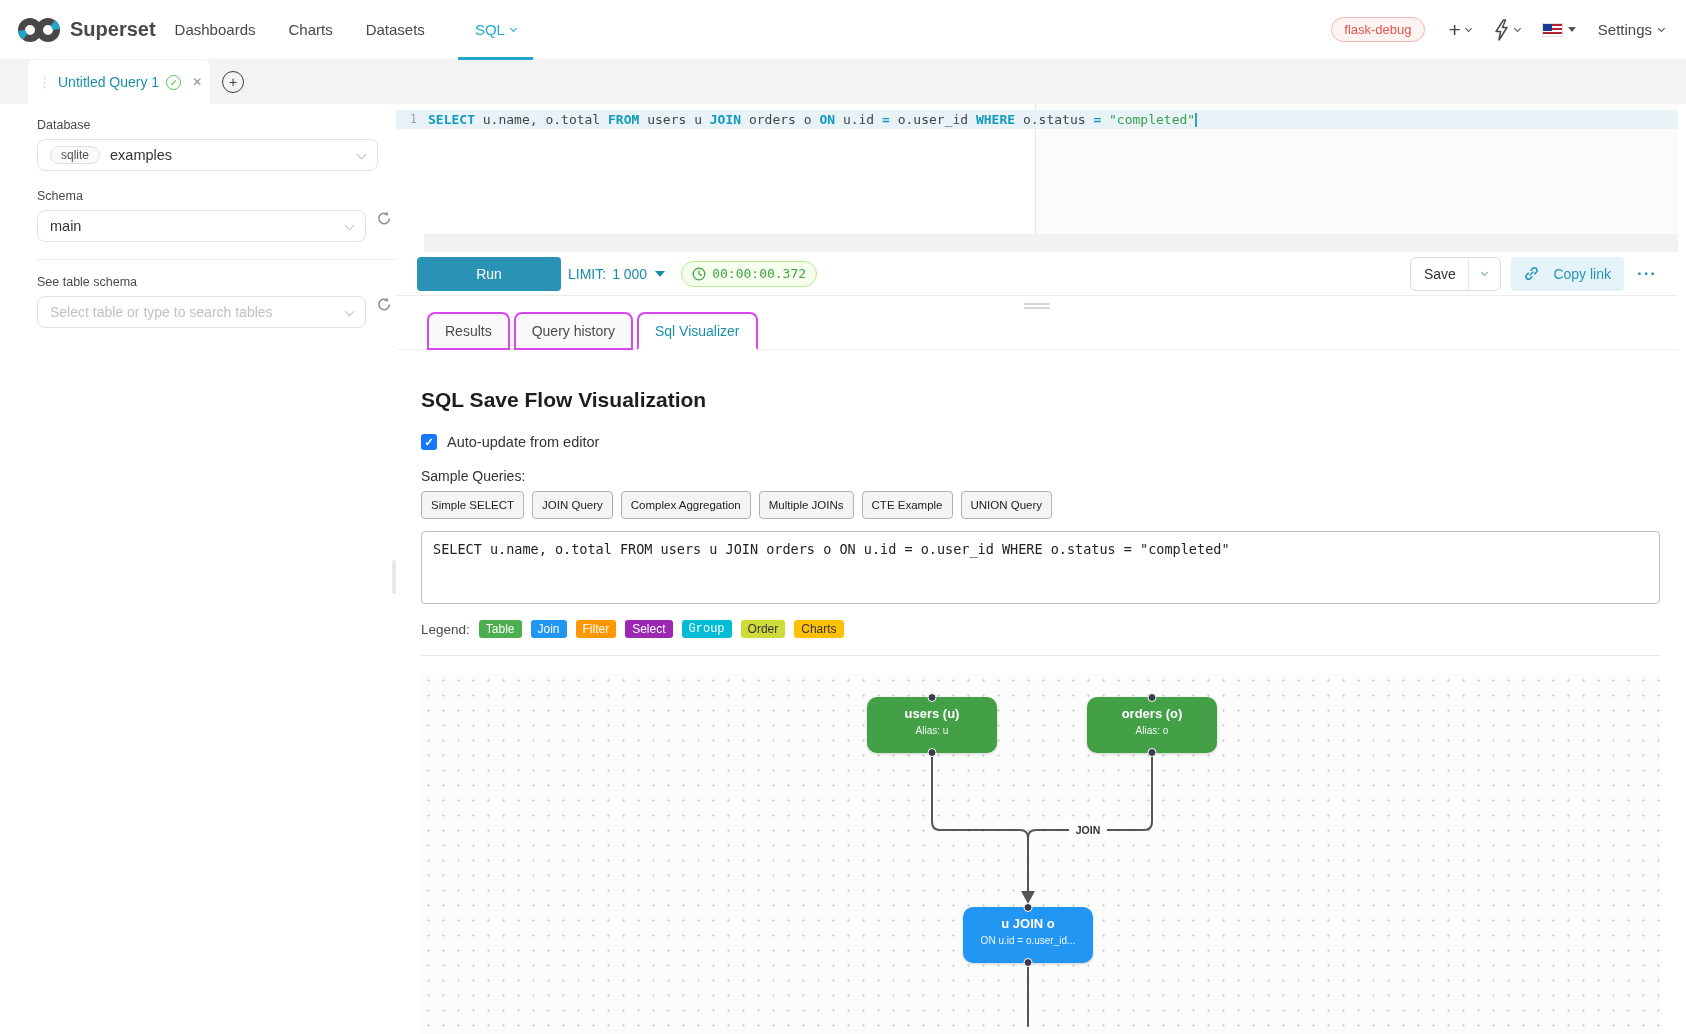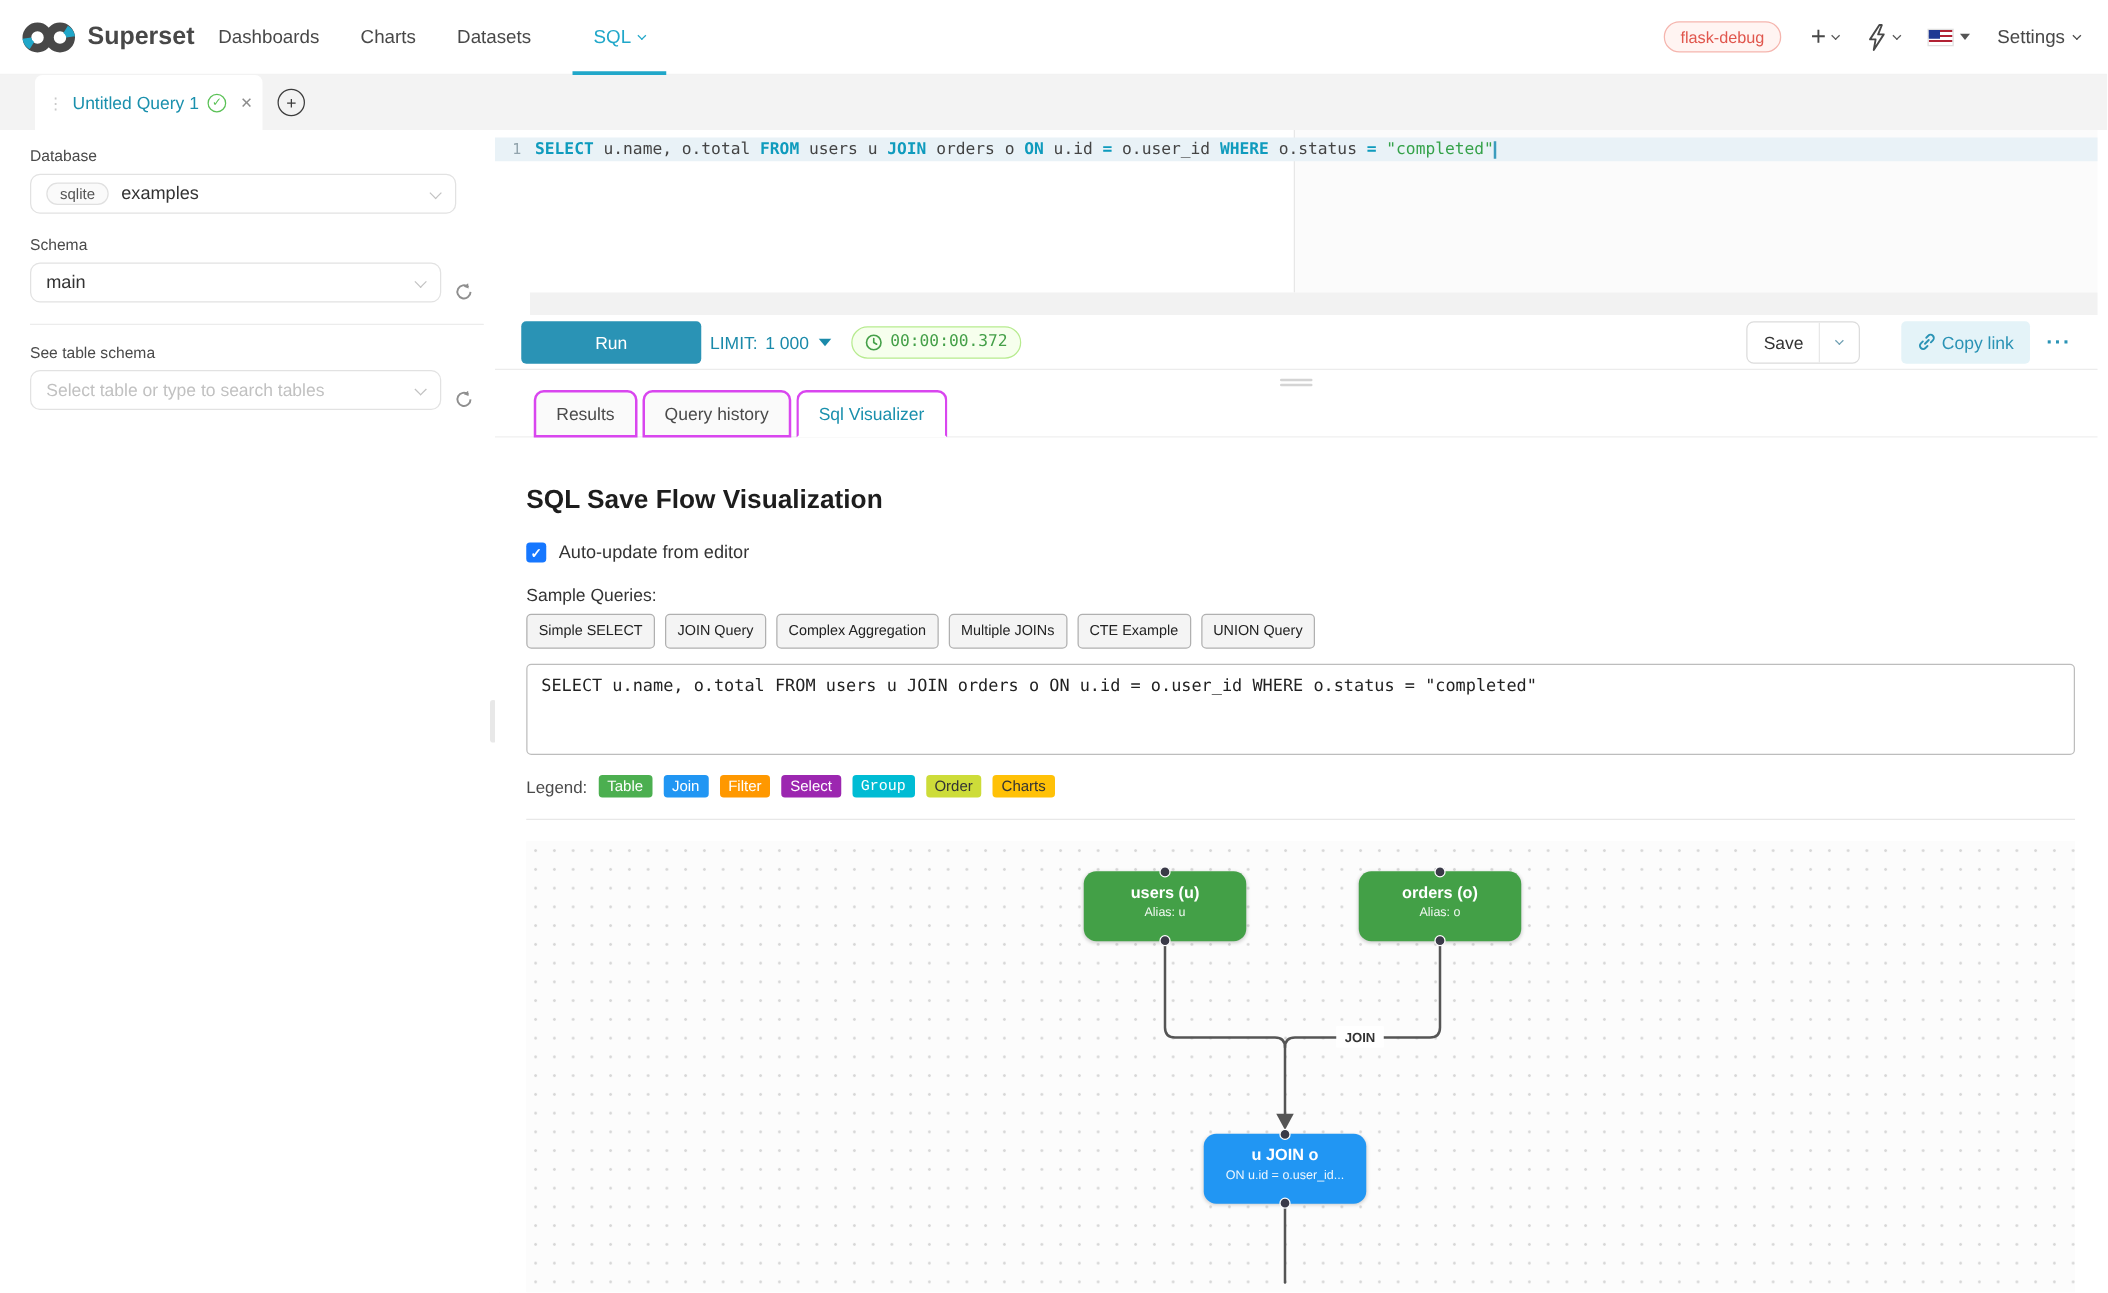--- a/index.html
+++ b/index.html
@@ -38,32 +38,32 @@
   .qtab-grip{color:#c9c9c9;font-size:13px;line-height:1}
   .qtab-label{font-size:14px;color:#1a90ad;white-space:nowrap}
   .okc{width:15px;height:15px;border-radius:50%;border:1px solid #5ac156;color:#5ac156;
        font-size:9.5px;display:flex;align-items:center;justify-content:center;flex:0 0 auto}
   .qtab-close{margin-left:4px;color:#8c8c8c;font-size:12px;cursor:pointer}
   .addtab{position:absolute;left:222px;top:11px;width:22px;height:22px;border:1.6px solid #3c3c3c;
           border-radius:50%;display:flex;align-items:center;justify-content:center;
           font-size:14px;color:#3c3c3c;cursor:pointer}
 
   
-  .sidebar{position:absolute;left:4px;top:104px;bottom:0;width:396px;background:#fff;
+  .sidebar{position:absolute;left:17px;top:104px;bottom:0;width:396px;background:#fff;
            border-right:1px solid #ededed;padding:14px 20px 0}
   .fld{font-size:12.5px;color:#4a4a4a;margin-bottom:7px}
   .sel{height:32px;width:341px;border:1px solid #e2e2e2;border-radius:8px;background:#fff;
        display:flex;align-items:center;padding:0 30px 0 12px;position:relative;cursor:pointer}
   .sel .selchev{position:absolute;right:12px;top:13px;width:7px;height:7px;
        border-right:1.5px solid #c2c2c2;border-bottom:1.5px solid #c2c2c2;transform:rotate(45deg);margin-top:-2px}
   .dbpill{font-size:12px;color:#555;border:1px solid #e0e0e0;background:#fafafa;
           border-radius:11px;padding:1px 10px;margin-right:10px}
   .selval{font-size:14.5px;color:#333}
   .selph{font-size:14px;color:#c1c1c1;white-space:nowrap;overflow:hidden}
-  .srow{display:flex;align-items:flex-end;gap:10px}
+  .srow{display:flex;align-items:flex-start;gap:10px}
   .sdiv{border-top:1px solid #ececec;margin:17px 0 15px;width:363px}
   .mt18{margin-top:18px}
   .side-grip{position:absolute;left:392px;top:560px;width:5px;height:34px;border-radius:3px;background:#e8e8e8}
 
   
   .editor{position:absolute;left:396px;top:104px;width:1282px;height:148px;background:#fff;
           font-family:"DejaVu Sans Mono",monospace;font-size:13px}
   .pmargin{position:absolute;left:639px;top:0;bottom:18px;width:1px;background:#e7e7e7;z-index:0}
   .pshade{position:absolute;left:640px;right:0;top:0;bottom:18px;background:rgba(0,0,0,0.015);z-index:0}
   .ed-row{position:absolute;left:0;right:0;top:6px;height:19px;background:#e9f2f7;display:flex;z-index:1}
@@ -85,22 +85,22 @@
   .limit .tri{width:0;height:0;border-left:5px solid transparent;border-right:5px solid transparent;
               border-top:6px solid #1b8aaa;margin-left:8px;margin-top:1px}
   .timer{margin-left:16px;height:26px;border:1px solid #b7eb8f;background:#f6ffed;border-radius:13px;
          display:flex;align-items:center;gap:6px;padding:0 10px;color:#45a049;
          font-family:"DejaVu Sans Mono",monospace;font-size:13px}
   .tspace{flex:1}
   .savewrap{display:flex;height:34px;border:1px solid #dcdcdc;border-radius:6px;overflow:hidden;background:#fff}
   .save-main{width:57px;display:flex;align-items:center;justify-content:center;font-size:14px;color:#333;cursor:pointer}
   .save-caret{width:32px;border-left:1px solid #e8e8e8;display:flex;align-items:center;justify-content:center;
               color:#6f9fb2;cursor:pointer}
-  .copylink{margin-left:33px;height:34px;background:#e4f3f8;border-radius:4px;display:flex;align-items:center;
-            gap:4px;padding:0 13px;color:#2a93b5;font-size:14px;cursor:pointer}
+  .copylink{margin-left:10px;height:34px;background:#e4f3f8;border-radius:4px;display:flex;align-items:center;
+            gap:14px;padding:0 13px;color:#2a93b5;font-size:14px;cursor:pointer}
   .more{margin-left:13px;color:#2a93b5;font-size:17px;font-weight:bold;letter-spacing:1px;cursor:pointer}
 
   
   .south{position:absolute;left:396px;top:296px;width:1282px;bottom:0;background:#fff}
   .pane-grip{position:absolute;top:5px;left:50%;transform:translateX(-50%);width:26px;cursor:row-resize}
   .pane-grip i{display:block;height:2px;margin:2px 0;background:#d4d4d4;border-radius:2px}
   .stabs{position:absolute;top:16px;left:0;right:0;height:38px;padding-left:31px;display:flex;align-items:flex-end}
   .stabs::before{content:"";position:absolute;left:0;right:0;bottom:0;height:1px;background:#efefef}
   .stab{height:38px;display:flex;align-items:center;padding:0 16px;background:#fafafa;
         border:2px solid #d946ef;border-radius:8px 8px 0 0;margin-right:4px;font-size:14px;

